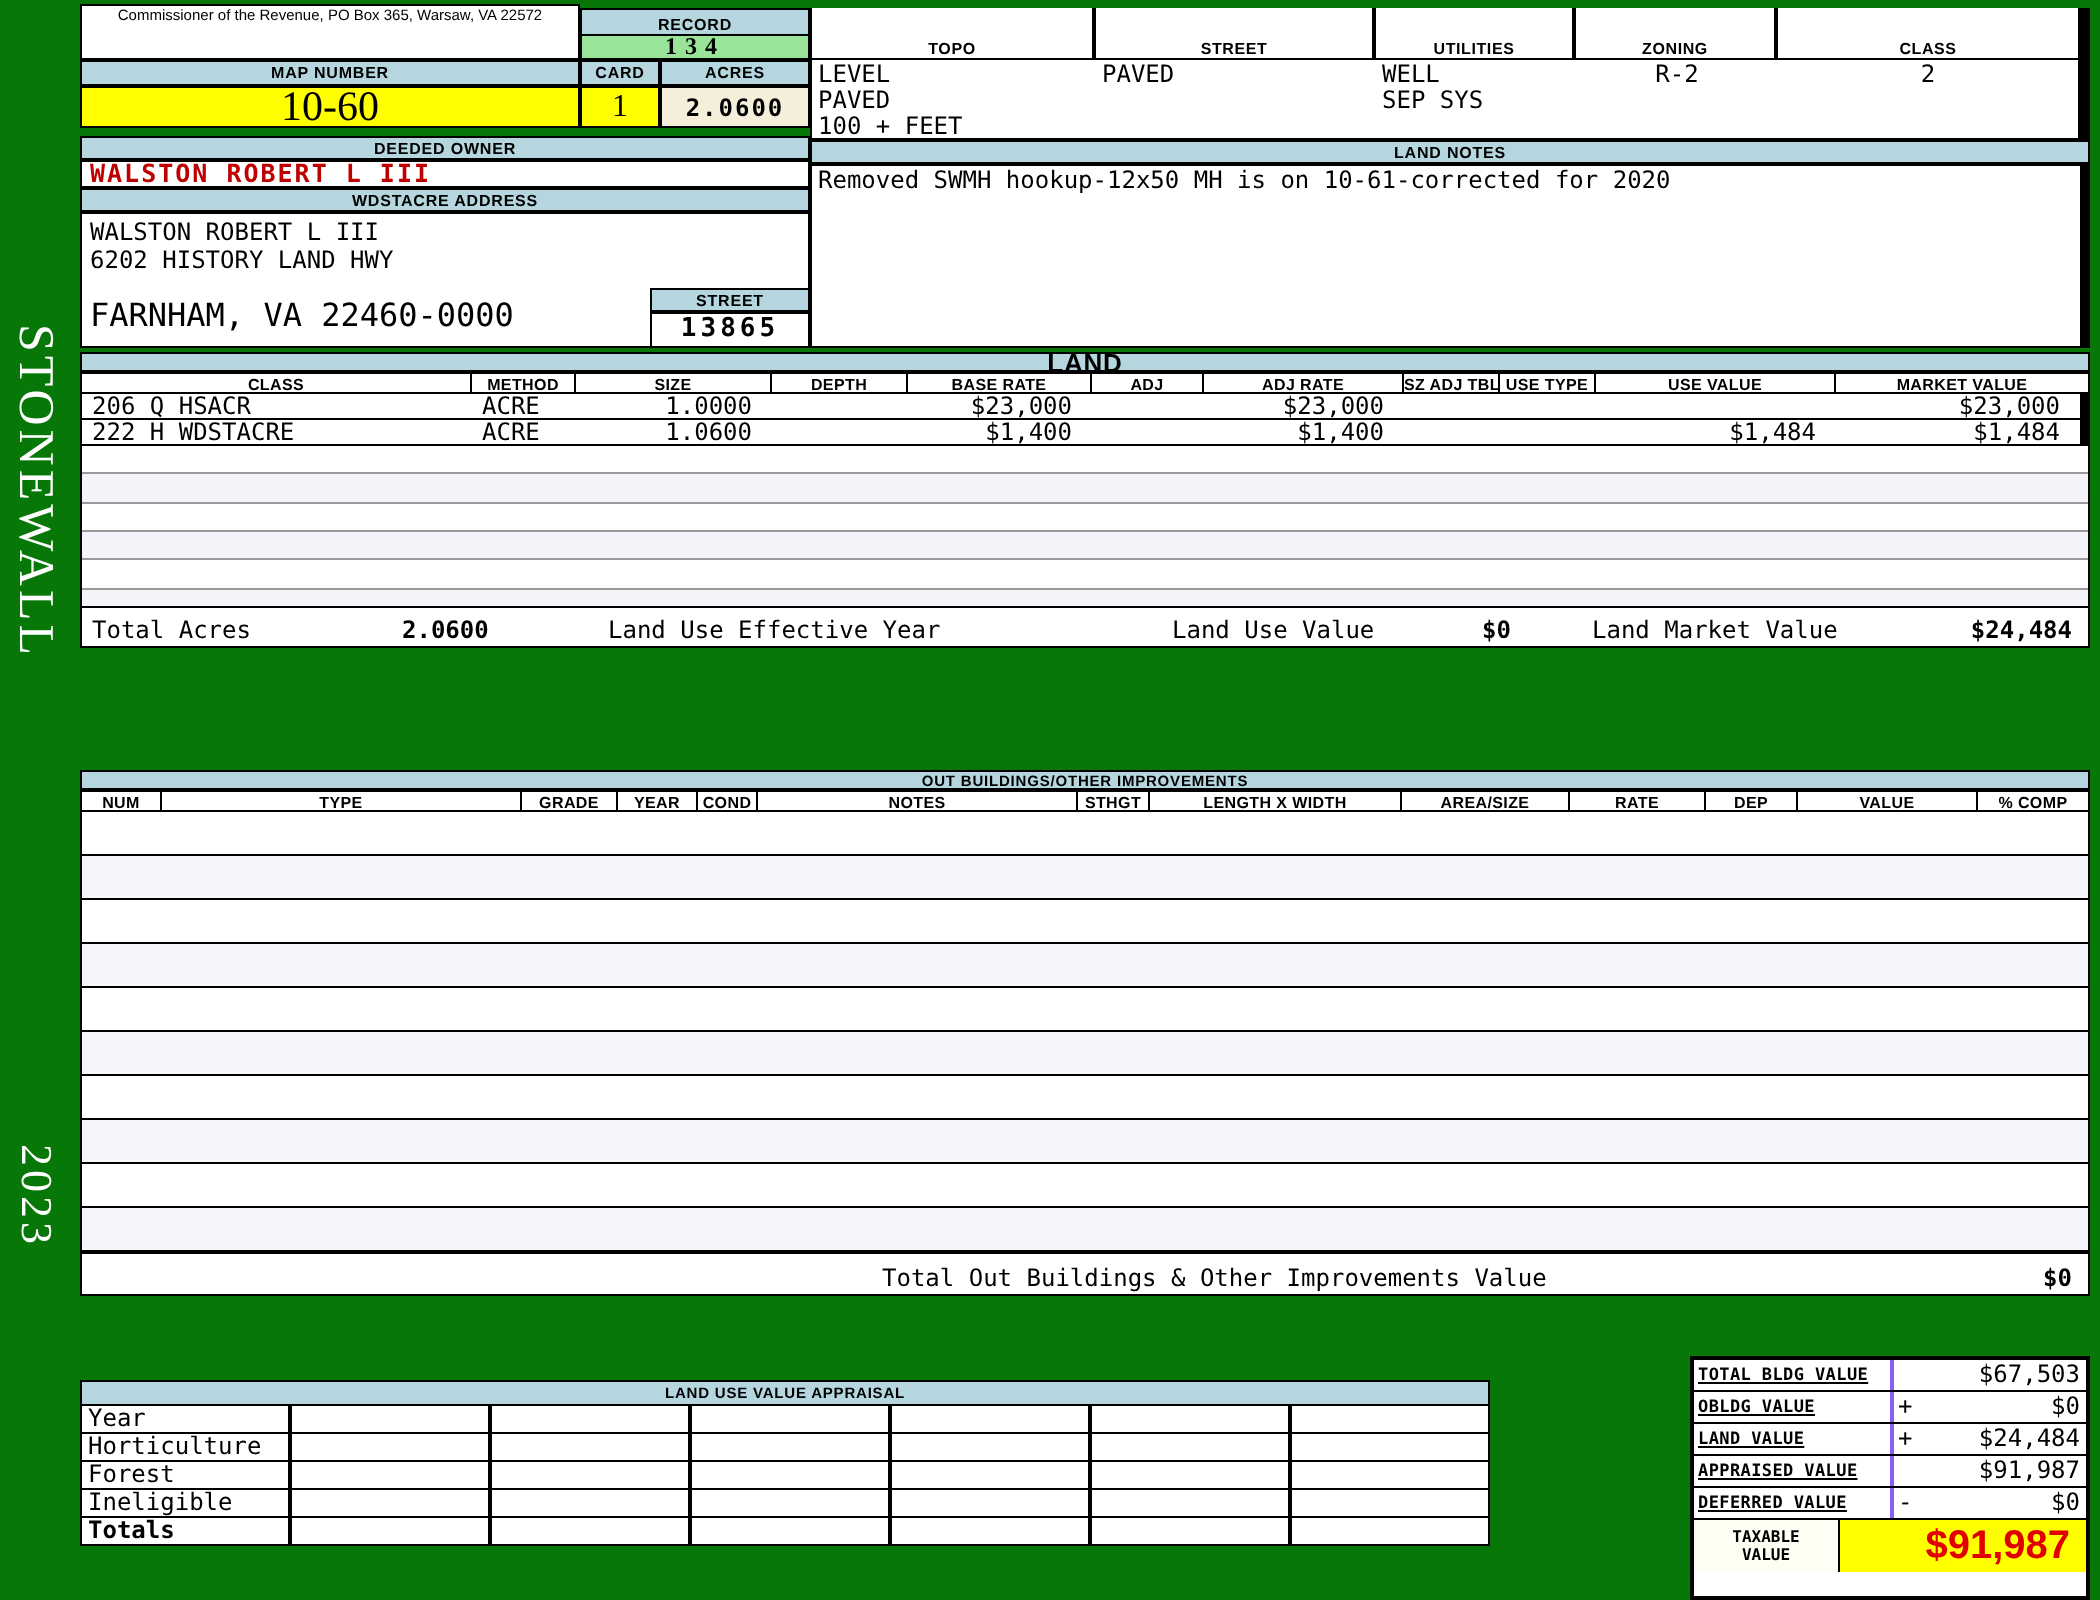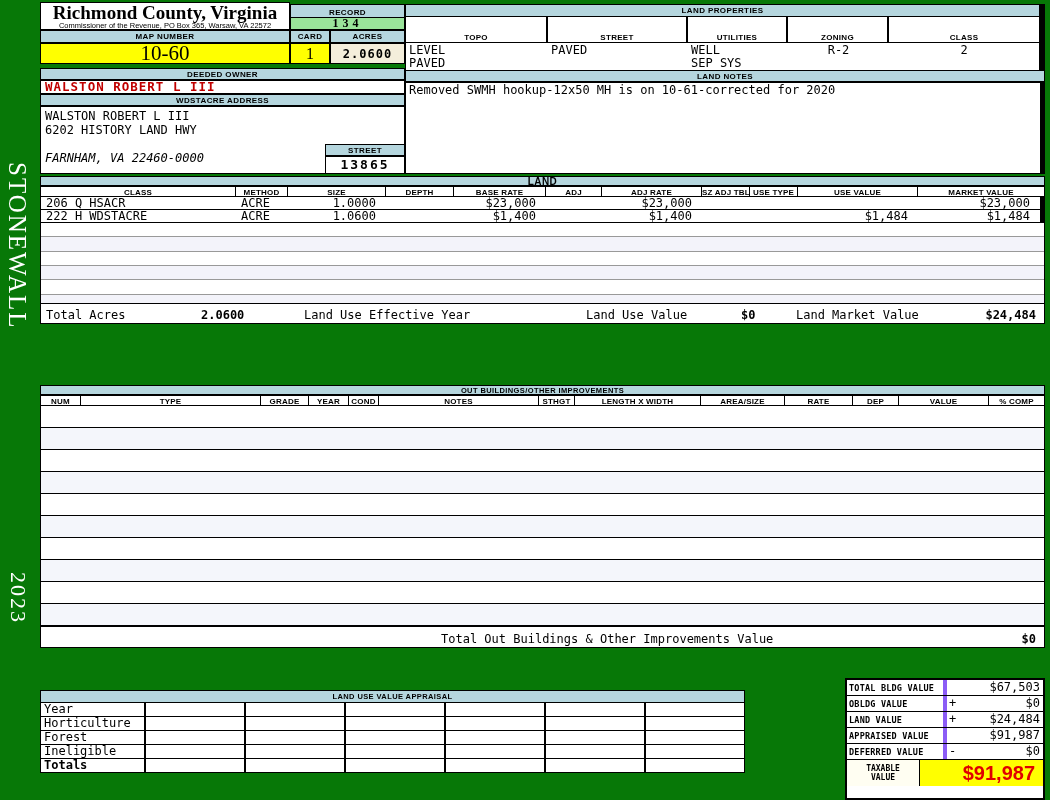--- a/index.html
+++ b/index.html
@@ -64,52 +64,50 @@
 
   
   .lua-row{display:grid;grid-template-columns:105px 100px 100px 100px 100px 100px 1fr;background:#fff;}
   .lua-row > div{border:1px solid #000;border-top:none;margin-top:0;height:13px;font:12px "DejaVu Sans Mono", monospace;line-height:12px;padding-left:3px;}
   .lua-row.totals > div{font-weight:bold;}
 
   
   .ps{border:2px solid #000;background:#fff;}
   .ps-header{background:#ffff00;border-bottom:2px solid #000;height:20px;display:flex;align-items:center;justify-content:center;font:bold 13px "DejaVu Sans Mono", monospace;letter-spacing:2px;}
   .ps-row{display:grid;grid-template-columns:100px 14px 1fr;border-bottom:1px solid #000;height:15px;}
-  .ps-row .lbl{border-right:4px solid #8b5cf6;font:bold 8.5px "DejaVu Sans Mono", monospace;padding:3px 0 0 2px;letter-spacing:.2px;white-space:nowrap;}
+  .ps-row .lbl{border-right:2px solid #8b5cf6;font:bold 8.5px "DejaVu Sans Mono", monospace;padding:3px 0 0 2px;letter-spacing:.2px;white-space:nowrap;text-decoration:underline;}
   .ps-row .op{font:12px "DejaVu Sans Mono", monospace;line-height:14px;padding-left:2px;}
   .ps-row .val{font:12px "DejaVu Sans Mono", monospace;line-height:14px;text-align:right;padding-right:3px;}
   .ps-tax{display:grid;grid-template-columns:73px 1fr;height:26px;}
   .ps-tax .lbl{border-right:1px solid #000;font:bold 8px "DejaVu Sans Mono", monospace;display:flex;align-items:center;justify-content:center;text-align:center;line-height:9px;background:#fffef2;}
   .ps-tax .val{background:#ffff00;color:#e00000;font:bold 20px "Liberation Sans", sans-serif;display:flex;align-items:center;justify-content:flex-end;padding-right:8px;}
 
   .red{color:#c00000;}
   .bold{font-weight:bold;}
 </style>
 </head>
 <body>
 
 <div class="abs vtext" style="left:3px;top:162px;font-size:25px;">STONEWALL</div>
 <div class="abs vtext" style="left:5px;top:572px;font-size:22px;">2023</div>
 
 <div class="abs box" style="left:40px;top:2px;width:250px;height:28px;">
-  <div class="title-line">Richmond County, Virginia</div>
   <div class="subtitle-line">Commissioner of the Revenue, PO Box 365, Warsaw, VA 22572</div>
 </div>
 <div class="abs hdr" style="left:40px;top:30px;width:250px;height:13px;">MAP NUMBER</div>
 <div class="abs yellow-cell serif" style="left:40px;top:43px;width:250px;height:21px;font-size:21px;">10-60</div>
 
 <div class="abs hdr" style="left:290px;top:4px;width:115px;height:16px;">RECORD</div>
 <div class="abs green-cell serif bold" style="left:290px;top:17px;width:115px;height:13px;font-size:12px;letter-spacing:4px;">134</div>
 <div class="abs hdr" style="left:290px;top:30px;width:40px;height:13px;">CARD</div>
 <div class="abs hdr" style="left:330px;top:30px;width:75px;height:13px;">ACRES</div>
 <div class="abs yellow-cell serif" style="left:290px;top:43px;width:40px;height:21px;font-size:16px;">1</div>
 <div class="abs cream-cell mono bold" style="left:330px;top:43px;width:75px;height:21px;font-size:12px;letter-spacing:1px;">2.0600</div>
 
 <div class="abs" style="left:405px;top:4px;width:640px;border-right:5px solid #000;">
-  <div class="hdr" style="height:11px;">LAND PROPERTIES</div>
   <div class="lp-colhdr">
     <div>TOPO</div>
     <div>STREET</div>
     <div>UTILITIES</div>
     <div>ZONING</div>
     <div>CLASS</div>
   </div>
   <div class="lp-vals">
     <div>LEVEL</div>
     <div>PAVED</div>
@@ -128,29 +126,29 @@
     <div></div>
   </div>
 </div>
 
 <div class="abs hdr" style="left:40px;top:68px;width:365px;height:12px;">DEEDED OWNER</div>
 <div class="abs box mono bold red" style="left:40px;top:80px;width:365px;height:14px;font-size:12.5px;line-height:12px;padding-left:4px;letter-spacing:1px;">WALSTON ROBERT L III</div>
 <div class="abs hdr" style="left:40px;top:94px;width:365px;height:12px;">WDSTACRE ADDRESS</div>
 <div class="abs box" style="left:40px;top:106px;width:365px;height:68px;">
   <div class="mono" style="font-size:12px;line-height:14px;padding:2px 0 0 4px;">WALSTON ROBERT L III</div>
   <div class="mono" style="font-size:12px;line-height:14px;padding-left:4px;">6202 HISTORY LAND HWY</div>
-  <div class="mono" style="font-size:12px;line-height:14px;padding:14px 0 0 4px;font-style:italic;">FARNHAM, VA 22460-0000</div>
+  <div class="mono" style="font-size:16px;line-height:14px;padding:14px 0 0 4px;">FARNHAM, VA 22460-0000</div>
 </div>
 <div class="abs hdr" style="left:325px;top:144px;width:80px;height:12px;">STREET</div>
 <div class="abs box mono bold" style="left:325px;top:156px;width:80px;height:18px;font-size:13px;text-align:center;line-height:16px;letter-spacing:2px;">13865</div>
 
 <div class="abs hdr" style="left:405px;top:70px;width:640px;height:12px;">LAND NOTES</div>
 <div class="abs box mono" style="left:405px;top:82px;width:640px;height:92px;border-right:5px solid #000;font-size:12px;line-height:13px;padding:1px 0 0 3px;">Removed SWMH hookup-12x50 MH is on 10-61-corrected for 2020</div>
 
-<div class="abs hdr" style="left:40px;top:176px;width:1005px;height:10px;font-size:10px;">LAND</div>
+<div class="abs hdr" style="left:40px;top:176px;width:1005px;height:10px;font-size:13px;">LAND</div>
 <div class="abs colhdr land-grid" style="left:40px;top:186px;width:1005px;height:11px;">
   <div>CLASS</div>
   <div>METHOD</div>
   <div>SIZE</div>
   <div>DEPTH</div>
   <div>BASE RATE</div>
   <div>ADJ</div>
   <div>ADJ RATE</div>
   <div>SZ ADJ TBL</div>
   <div>USE TYPE</div>

